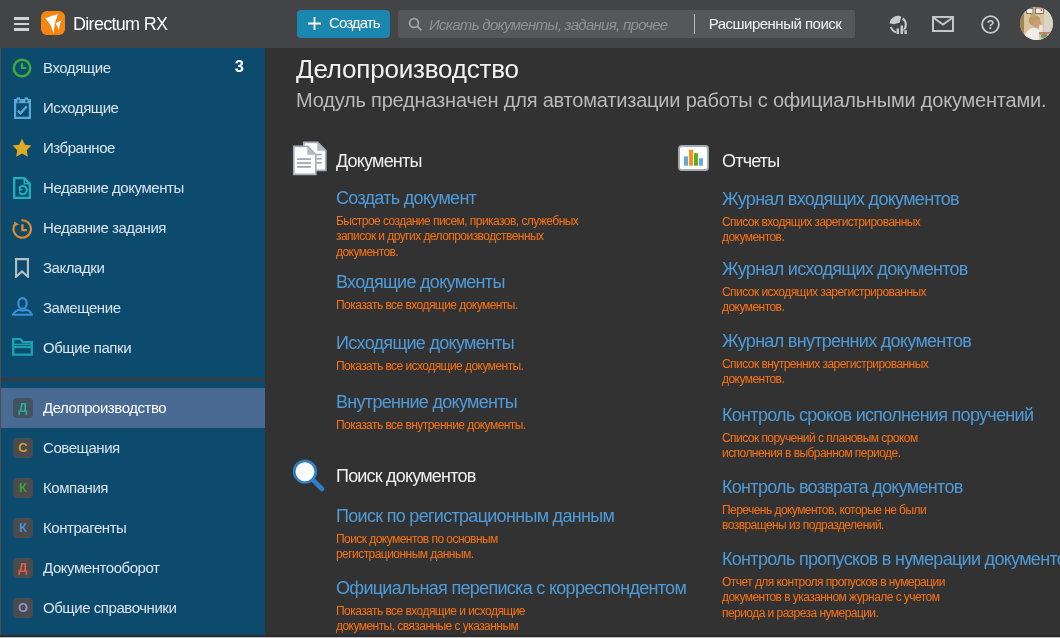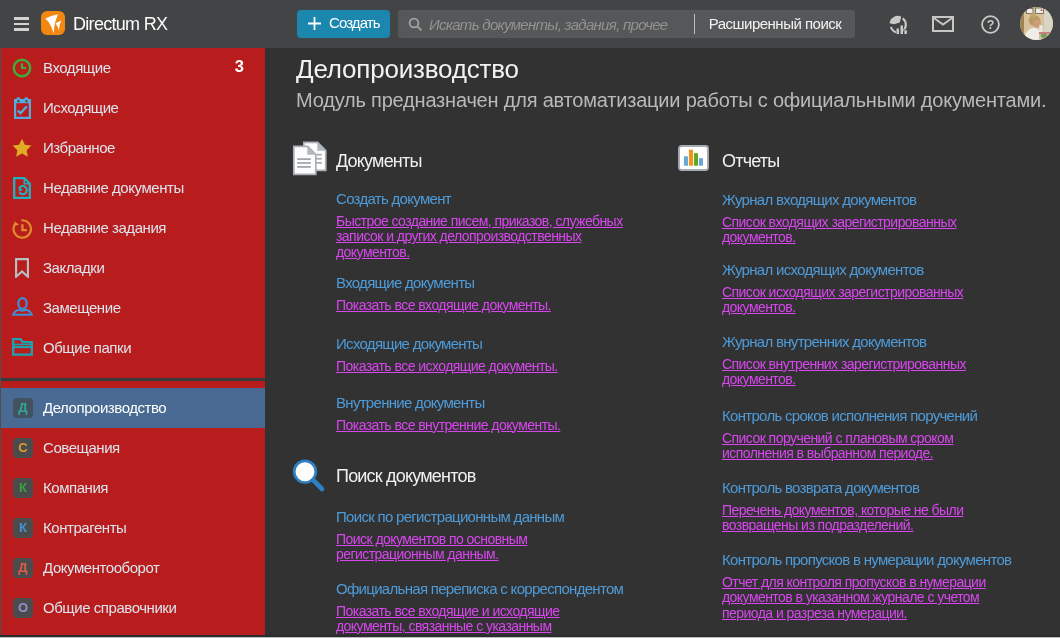--- a/index.html
+++ b/index.html
@@ -12,38 +12,38 @@
   #burger div { position:absolute; left:14px; width:15px; height:2.5px; background:#d2d2d2; }
   #brand { position:absolute; left:73px; top:14px; font-size:18px; font-weight:500; color:#fbfbfb; letter-spacing:-0.7px; }
   #createbtn { position:absolute; left:277px; top:10px; width:93px; height:28px; background:#1b87ae; border-radius:4px; color:#fff;margin-left:20px; }
   #createbtn .lbl { position:absolute; left:32px; top:4px; font-size:15px; letter-spacing:-0.9px; }
   #searchbox { position:absolute; left:398px; top:10px; width:457px; height:28px; background:#565758; border-radius:3px; }
   #searchbox .ph { position:absolute; left:31px; top:6px; font-size:15px; font-style:italic; color:#929292; letter-spacing:-0.7px; }
   #searchbox .div { position:absolute; left:296px; top:4px; width:1px; height:20px; background:#b9babb; }
   #searchbox .adv { position:absolute; left:297px; top:0; width:160px; height:28px; color:#f3f3f3; font-size:15px; text-align:center; line-height:27px; letter-spacing:-0.5px; }
 
   
-  #sidebar { position:absolute; left:0; top:48px; width:265px; height:590px; background:#b91c1c; border-left:1px solid #4e4f50; }
+  #sidebar { position:absolute; left:0; top:48px; width:265px; height:590px; background:#0c4a6e; border-left:1px solid #4e4f50; }
   .srow { position:absolute; left:0; width:265px; height:40px; }
   .srow .ic { position:absolute; left:11px; top:10px; width:20px; height:20px; }
   .srow .lb { position:absolute; left:42px; top:10px; font-size:15px; line-height:20px; color:#dbe5ee; letter-spacing:-0.45px; }
   .srow .badge { position:absolute; right:22px; top:8px; font-size:16.5px; line-height:20px; font-weight:700; color:#fff; }
   .srow.sel { background:#496a93; }
   .lbadge { position:absolute; left:12px; top:10px; width:20px; height:20px; border-radius:4px; background:#4a4b4c; font-size:13px; font-weight:700; text-align:center; line-height:20px; }
   .srow.sel .lbadge { background:#42525f; }
 
   
   #content { position:absolute; left:265px; top:48px; width:795px; height:590px; background:#323233; overflow:hidden; }
   
   #ctitle { position:absolute; left:31px; top:6px; font-size:26px; line-height:30px; color:#f2f2f2; letter-spacing:-0.2px; }
   #csub { position:absolute; left:31px; top:44px; font-size:20px; line-height:16px; color:#b9b9b9; letter-spacing:-0.2px; }
   .shead { position:absolute; font-size:18px; line-height:20px; color:#f0f0f0; letter-spacing:-0.8px; }
   .item { position:absolute; }
-  .item a { font-size:15px; line-height:17px; color:#4e9bd8; text-decoration:none; display:block; letter-spacing:-0.7px; white-space:nowrap; }
-  .item p { margin-top:6.5px; font-size:14px; line-height:15.5px; color:#d946ef; letter-spacing:-0.55px; white-space:nowrap;text-decoration:underline; }
+  .item a { font-size:18px; line-height:17px; color:#4e9bd8; text-decoration:none; display:block; letter-spacing:-0.7px; white-space:nowrap; }
+  .item p { margin-top:6.5px; font-size:12px; line-height:15.5px; color:#f97316; letter-spacing:-0.55px; white-space:nowrap; }
 
   #strip { position:absolute; left:0; top:635px; width:1060px; height:3px; background:#2a2b2c; z-index:9; }
   #strip2 { position:absolute; left:0; top:637px; width:1060px; height:1px; background:#bdbdbd; z-index:10; }
 </style>
 </head>
 <body>
 
 <div id="topbar">
   <div id="burger">
       <div style="top:17.2px"></div>

